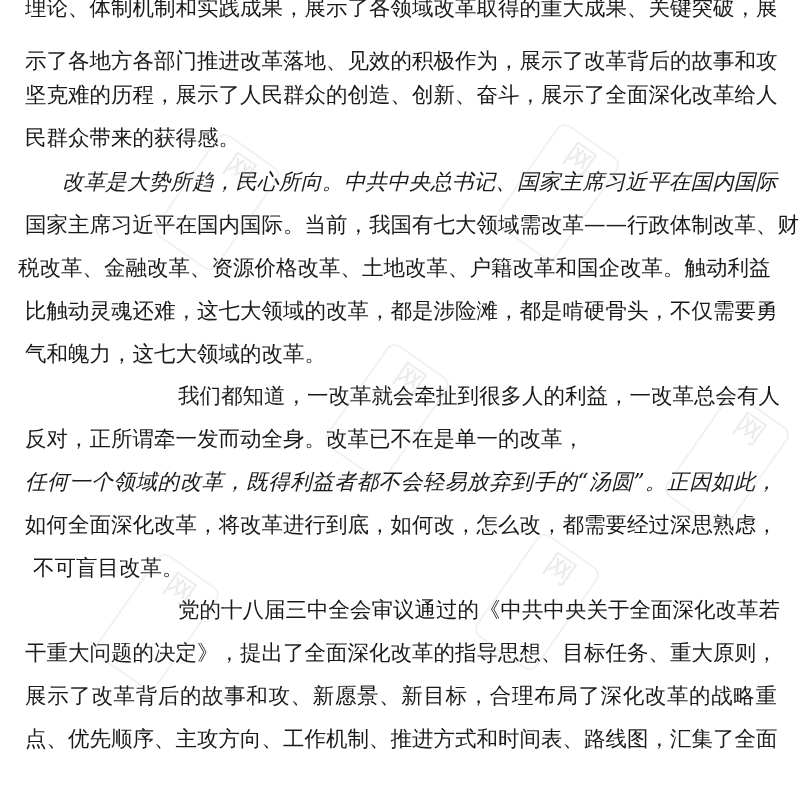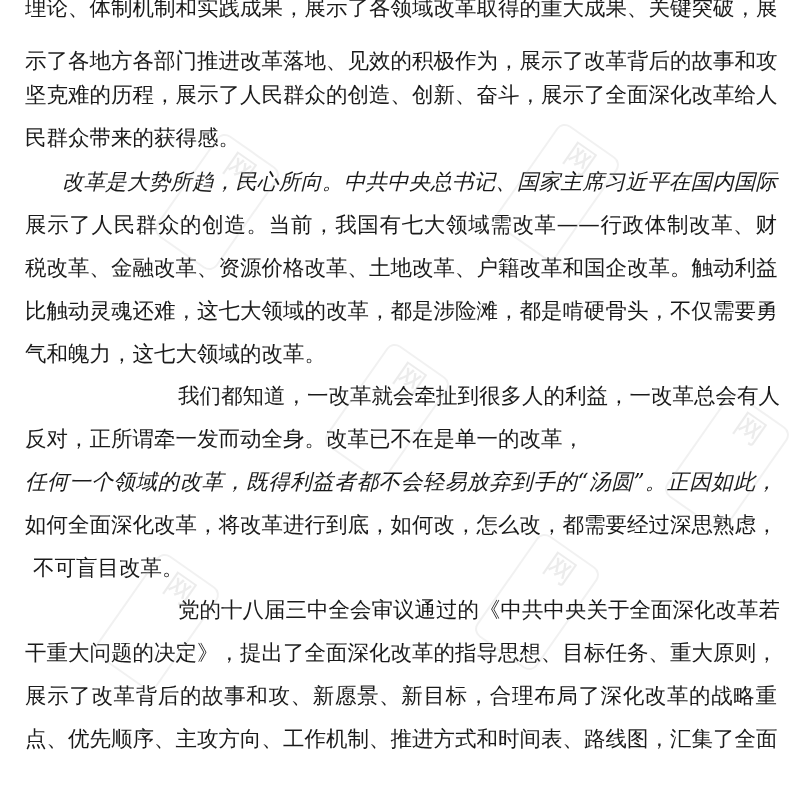--- a/index.html
+++ b/index.html
@@ -56,22 +56,22 @@
 </head>
 <body>
 
 <div class="page">
   <div id="lines">
       <div class="line" style="top: -7px; left: 25px; width: 752px;">理论、体制机制和实践成果，展示了各领域改革取得的重大成果、关键突破，展</div>
       <div class="line" style="top: 37px; left: 25px; width: 752px; margin-top: 9px;">示了各地方各部门推进改革落地、见效的积极作为，展示了改革背后的故事和攻</div>
       <div class="line" style="top: 80px; left: 25px; width: 752px;">坚克难的历程，展示了人民群众的创造、创新、奋斗，展示了全面深化改革给人</div>
       <div class="line last" style="top: 123px; left: 25px; width: 752px;">民群众带来的获得感。</div>
       <div class="line" style="top: 167px; left: 62px; width: 715px; font-style: italic;">改革是大势所趋，民心所向。中共中央总书记、国家主席习近平在国内国际</div>
-      <div class="line" style="top: 210px; left: 25px; width: 752px;">展示了人民群众的创造。当前，我国有七大领域需改革——行政体制改革、财</div>
-      <div class="line" style="top: 253px; left: 25px; width: 752px;">税改革、金融改革、资源价格改革、土地改革、户籍改革和国企改革。触动利益</div>
+      <div class="line" style="top: 210px; left: 25px; width: 752px;">国家主席习近平在国内国际。当前，我国有七大领域需改革——行政体制改革、财</div>
+      <div class="line" style="top: 253px; left: 18px; width: 752px;">税改革、金融改革、资源价格改革、土地改革、户籍改革和国企改革。触动利益</div>
       <div class="line" style="top: 296px; left: 25px; width: 752px;">比触动灵魂还难，这七大领域的改革，都是涉险滩，都是啃硬骨头，不仅需要勇</div>
       <div class="line last" style="top: 339px; left: 25px; width: 752px;">气和魄力，这七大领域的改革。</div>
       <div class="line" style="top: 381px; left: 178px; width: 599px;">我们都知道，一改革就会牵扯到很多人的利益，一改革总会有人</div>
       <div class="line last" style="top: 424px; left: 25px; width: 752px;">反对，正所谓牵一发而动全身。改革已不在是单一的改革，</div>
       <div class="line" style="top: 467px; left: 25px; width: 752px; font-style: italic;">任何一个领域的改革，既得利益者都不会轻易放弃到手的“汤圆”。正因如此，</div>
       <div class="line" style="top: 510px; left: 25px; width: 752px;">如何全面深化改革，将改革进行到底，如何改，怎么改，都需要经过深思熟虑，</div>
       <div class="line last" style="top: 553px; left: 25px; width: 752px; margin-left: 8px;">不可盲目改革。</div>
       <div class="line" style="top: 595px; left: 178px; width: 599px;">党的十八届三中全会审议通过的《中共中央关于全面深化改革若</div>
       <div class="line" style="top: 638px; left: 25px; width: 752px;">干重大问题的决定》，提出了全面深化改革的指导思想、目标任务、重大原则，</div>
       <div class="line" style="top: 681px; left: 25px; width: 752px;">展示了改革背后的故事和攻、新愿景、新目标，合理布局了深化改革的战略重</div>

